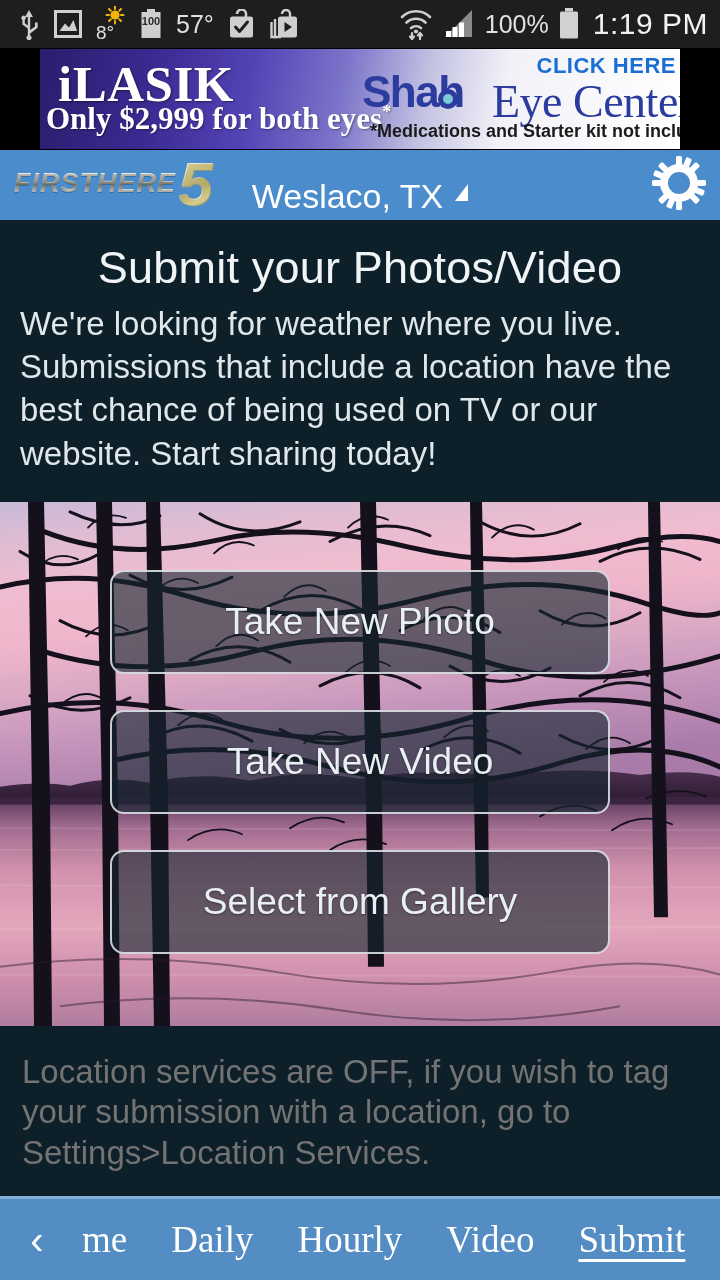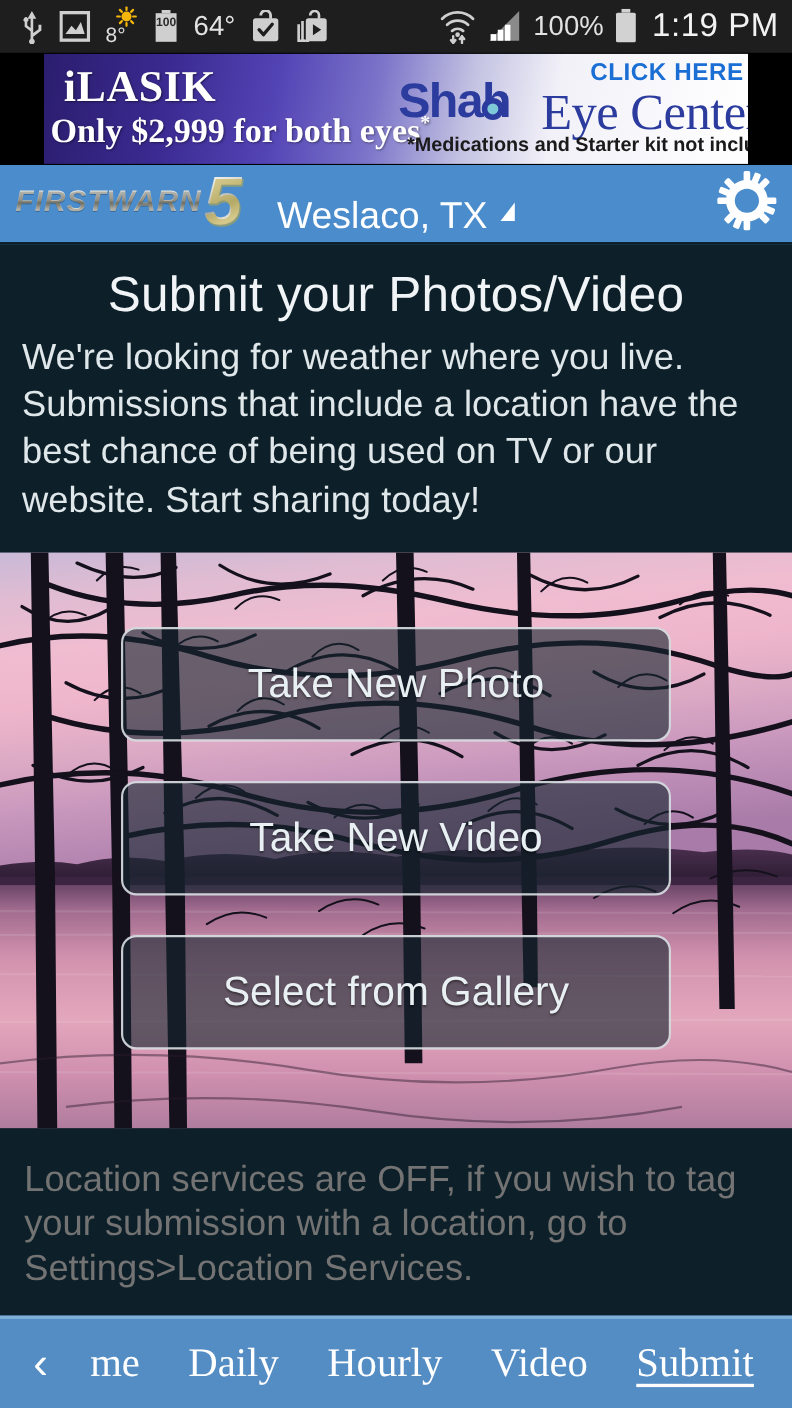--- a/index.html
+++ b/index.html
@@ -90,21 +90,21 @@
     overflow: hidden;
     background: linear-gradient(100deg,
         #2b1d6e 0%, #3b2a91 18%, #5344b5 33%,
         #7b74c9 47%, #c3c2e2 60%, #f2f1f8 72%, #ffffff 100%);
   }
   .ad-ilasik {
     position: absolute;
     left: 18px; top: 6px;
     font-family: "Liberation Serif", serif;
     font-weight: bold;
-    font-size: 40px;
+    font-size: 51px;
     color: #ffffff;
     letter-spacing: 0.5px;
     text-shadow: 1px 1px 2px rgba(0,0,0,.45);
   }
   .ad-price {
     position: absolute;
     left: 6px; top: 52px;
     font-family: "Liberation Serif", serif;
     font-weight: bold;
     font-size: 31px;
@@ -384,21 +384,21 @@
       </div>
 
       <div class="battnum">
         <svg width="22" height="30" viewBox="0 0 22 30" style="position:absolute;left:0;top:0;">
           <rect x="7" y="0" width="8" height="3" fill="#cfcfcf"></rect>
           <rect x="1.5" y="3" width="19" height="26" fill="#cfcfcf"></rect>
         </svg>
         <span class="bn">100</span>
       </div>
 
-      <span class="sb-temp">64°</span>
+      <span class="sb-temp">57°</span>
 
       <svg class="sb-ico" width="27" height="30" viewBox="0 0 27 30">
         <path d="M9 5 A4.5 4.5 0 0 1 18 5 L18 8" fill="none" stroke="#cfcfcf" stroke-width="2.6"></path>
         <rect x="2" y="7.5" width="23" height="21" rx="2.5" fill="#cfcfcf"></rect>
         <path d="M7.5 18 L11.5 22.5 L19.5 13" fill="none" stroke="#1e1e1e" stroke-width="3" stroke-linecap="round" stroke-linejoin="round"></path>
       </svg>
 
       <svg class="sb-ico" width="30" height="30" viewBox="0 0 30 30">
         <path d="M2.5 13 L2.5 28 L8 28" fill="none" stroke="#cfcfcf" stroke-width="2.4"></path>
         <path d="M6 10 L6 28 L12 28" fill="none" stroke="#cfcfcf" stroke-width="2.4"></path>
@@ -447,21 +447,21 @@
       <span class="ad-eyec">Eye Center</span>
       <span class="ad-click">CLICK HERE</span>
       <span class="ad-disc">*Medications and Starter kit not included.</span>
     </div>
   </div>
 
   <div class="appheader">
     <div class="logo">
       <div class="logo-words">
         <span>FIRST</span>
-        <span>WARN</span>
+        <span>HERE</span>
       </div>
       <span class="logo-five">5</span>
     </div>
 
     <div class="loc-wrap">
       <div class="loc-btn">
         <span class="loc-text">Weslaco, TX</span>
         <span class="loc-caret"></span>
       </div>
     </div>

